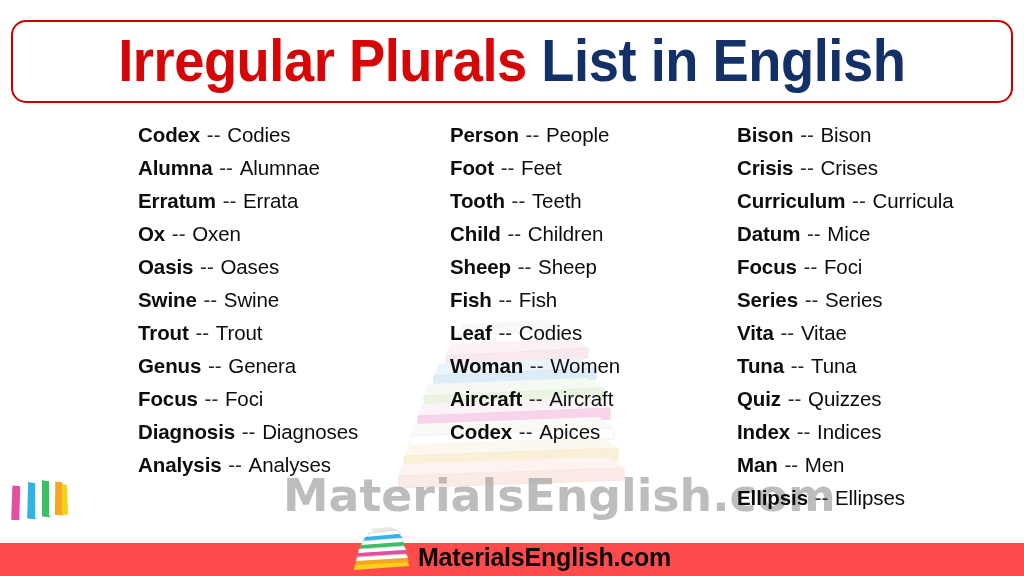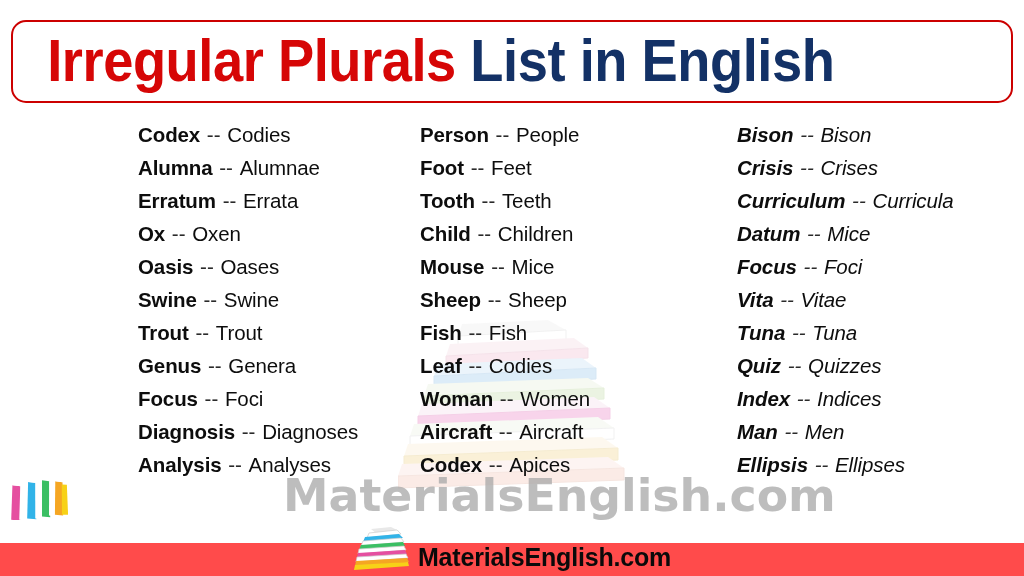--- a/index.html
+++ b/index.html
@@ -22,20 +22,21 @@
     left: 11px;
     top: 20px;
     width: 1002px;
     height: 83px;
     box-sizing: border-box;
     border: 2px solid #cc0000;
     border-radius: 15px;
     background: #ffffff;
     display: flex;
     align-items: center;
+    justify-content: center;
     z-index: 40;
   }
   .title-text {
     font-size: 59px;
     font-weight: 700;
     letter-spacing: -0.5px;
     line-height: 1;
     white-space: nowrap;
     transform: scaleX(0.92);
     transform-origin: center;
@@ -86,22 +87,22 @@
     width: 884px;
     height: 410px;
     z-index: 30;
     pointer-events: none;
   }
   .column {
     position: absolute;
     top: 0;
   }
   .col-1 { left: 138px; }
-  .col-2 { left: 420px; }
-  .col-3 { left: 737px; font-style: italic; }
+  .col-2 { left: 450px; }
+  .col-3 { left: 737px; }
 
   .entry {
     height: 33px;
     line-height: 33px;
     white-space: nowrap;
     font-size: 20.5px;
     color: #0d0d0d;
     pointer-events: auto;
   }
   .sing {
@@ -216,35 +217,35 @@
     <div class="entry"><span class="sing">Focus</span> <span class="dash">--</span> <span class="plur">Foci</span></div>
     <div class="entry"><span class="sing">Diagnosis</span> <span class="dash">--</span> <span class="plur">Diagnoses</span></div>
     <div class="entry"><span class="sing">Analysis</span> <span class="dash">--</span> <span class="plur">Analyses</span></div>
   </div>
 
   <div class="column col-2">
     <div class="entry"><span class="sing">Person</span> <span class="dash">--</span> <span class="plur">People</span></div>
     <div class="entry"><span class="sing">Foot</span> <span class="dash">--</span> <span class="plur">Feet</span></div>
     <div class="entry"><span class="sing">Tooth</span> <span class="dash">--</span> <span class="plur">Teeth</span></div>
     <div class="entry"><span class="sing">Child</span> <span class="dash">--</span> <span class="plur">Children</span></div>
-    <div class="entry"><span class="sing">Mouse</span> <span class="dash">--</span> <span class="plur">Mice</span></div>
     <div class="entry"><span class="sing">Sheep</span> <span class="dash">--</span> <span class="plur">Sheep</span></div>
     <div class="entry"><span class="sing">Fish</span> <span class="dash">--</span> <span class="plur">Fish</span></div>
     <div class="entry"><span class="sing">Leaf</span> <span class="dash">--</span> <span class="plur">Codies</span></div>
     <div class="entry"><span class="sing">Woman</span> <span class="dash">--</span> <span class="plur">Women</span></div>
     <div class="entry"><span class="sing">Aircraft</span> <span class="dash">--</span> <span class="plur">Aircraft</span></div>
     <div class="entry"><span class="sing">Codex</span> <span class="dash">--</span> <span class="plur">Apices</span></div>
   </div>
 
   <div class="column col-3">
     <div class="entry"><span class="sing">Bison</span> <span class="dash">--</span> <span class="plur">Bison</span></div>
     <div class="entry"><span class="sing">Crisis</span> <span class="dash">--</span> <span class="plur">Crises</span></div>
     <div class="entry"><span class="sing">Curriculum</span> <span class="dash">--</span> <span class="plur">Curricula</span></div>
     <div class="entry"><span class="sing">Datum</span> <span class="dash">--</span> <span class="plur">Mice</span></div>
     <div class="entry"><span class="sing">Focus</span> <span class="dash">--</span> <span class="plur">Foci</span></div>
+    <div class="entry"><span class="sing">Series</span> <span class="dash">--</span> <span class="plur">Series</span></div>
     <div class="entry"><span class="sing">Vita</span> <span class="dash">--</span> <span class="plur">Vitae</span></div>
     <div class="entry"><span class="sing">Tuna</span> <span class="dash">--</span> <span class="plur">Tuna</span></div>
     <div class="entry"><span class="sing">Quiz</span> <span class="dash">--</span> <span class="plur">Quizzes</span></div>
     <div class="entry"><span class="sing">Index</span> <span class="dash">--</span> <span class="plur">Indices</span></div>
     <div class="entry"><span class="sing">Man</span> <span class="dash">--</span> <span class="plur">Men</span></div>
     <div class="entry"><span class="sing">Ellipsis</span> <span class="dash">--</span> <span class="plur">Ellipses</span></div>
   </div>
 </div>
 
 <div class="footer-bar"></div>

